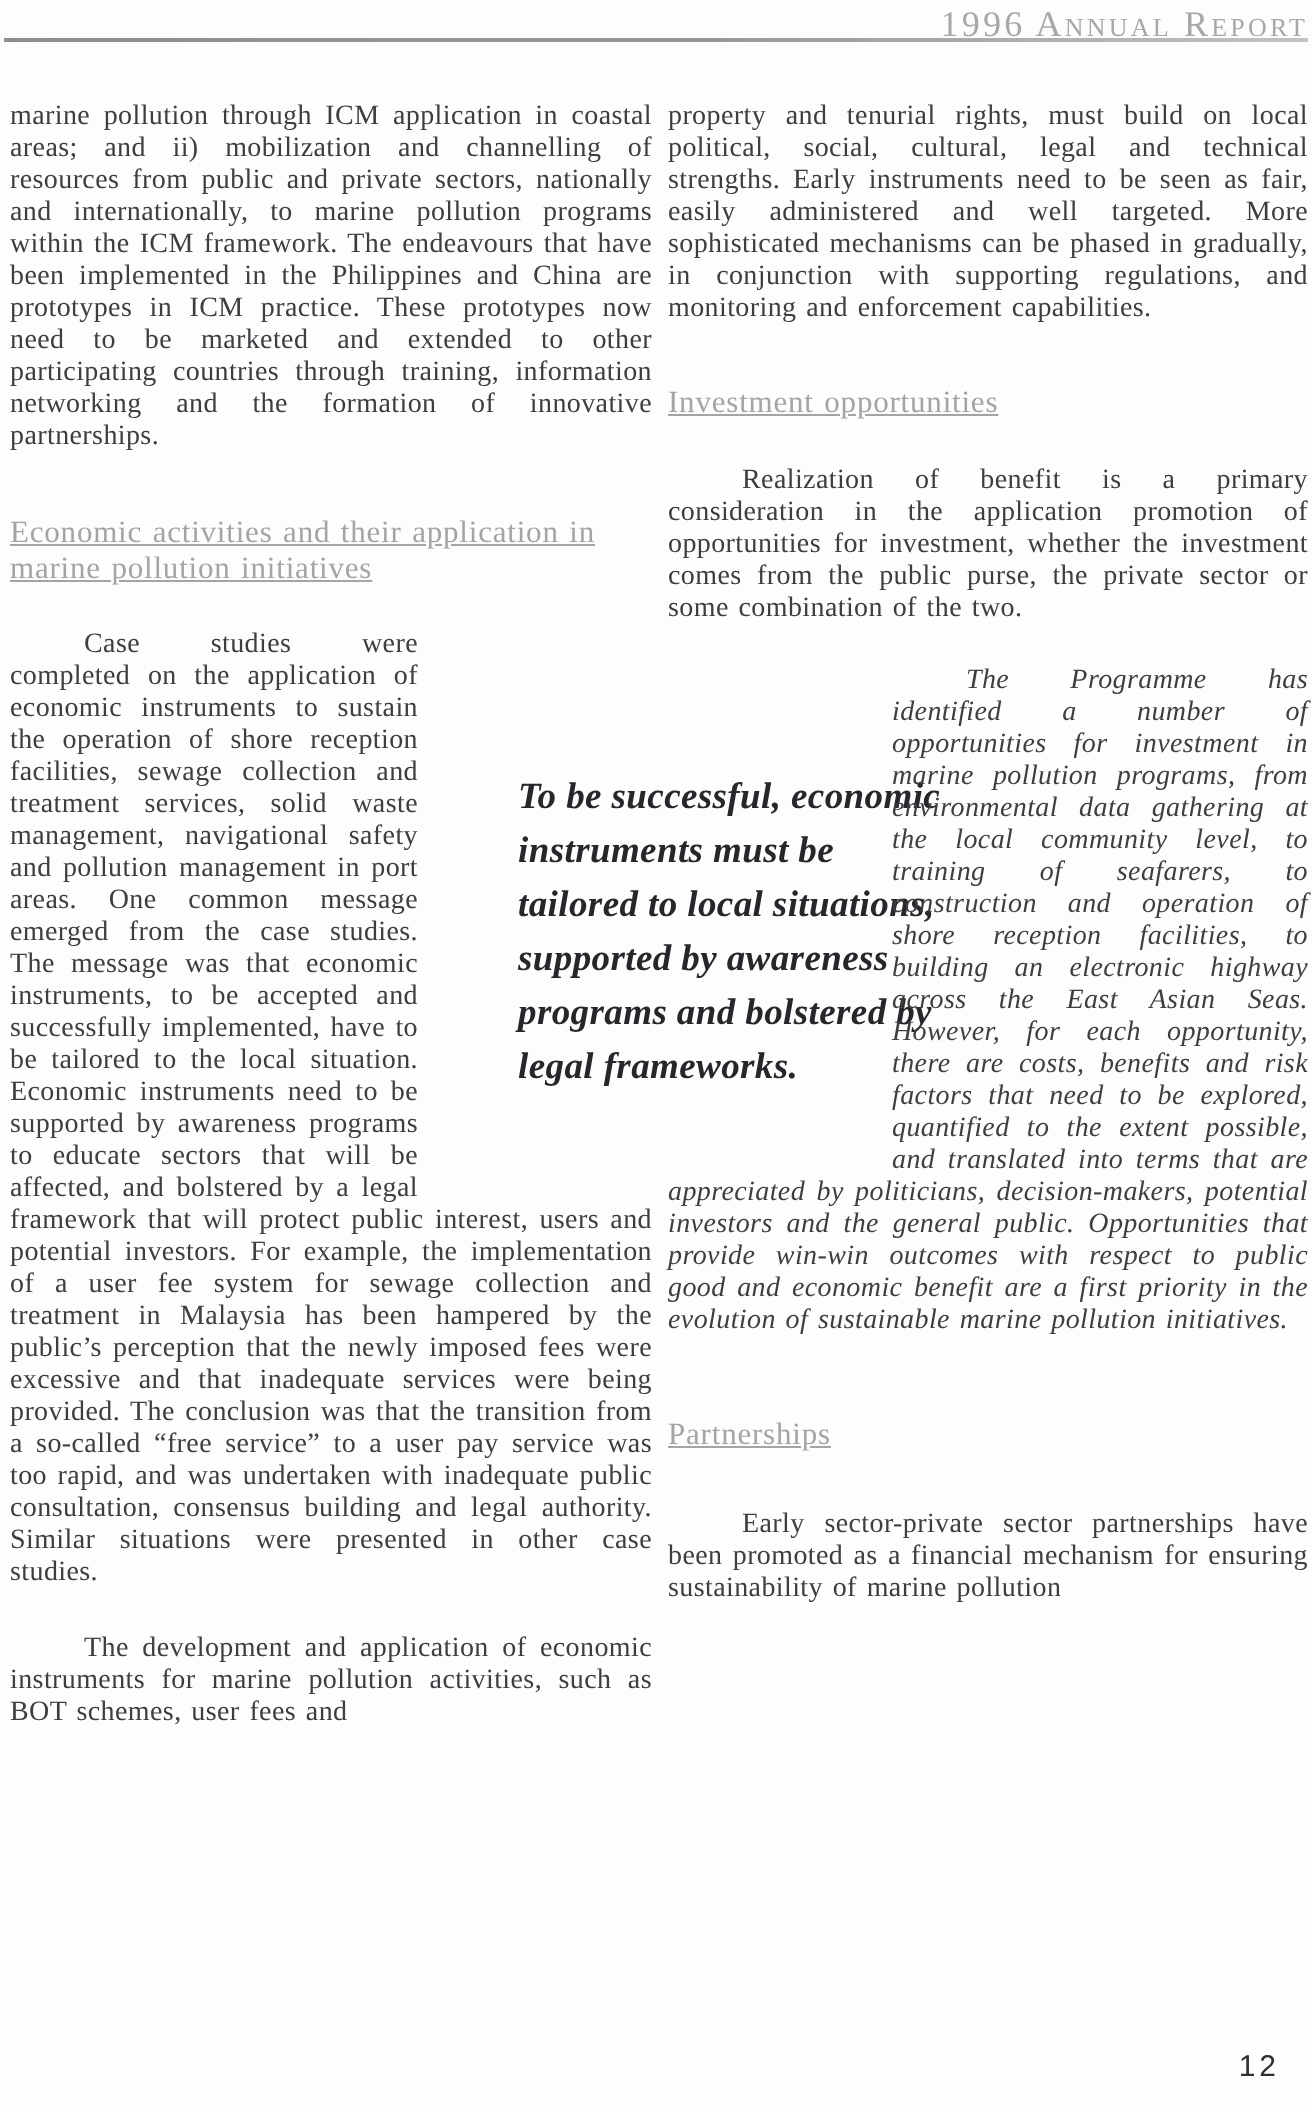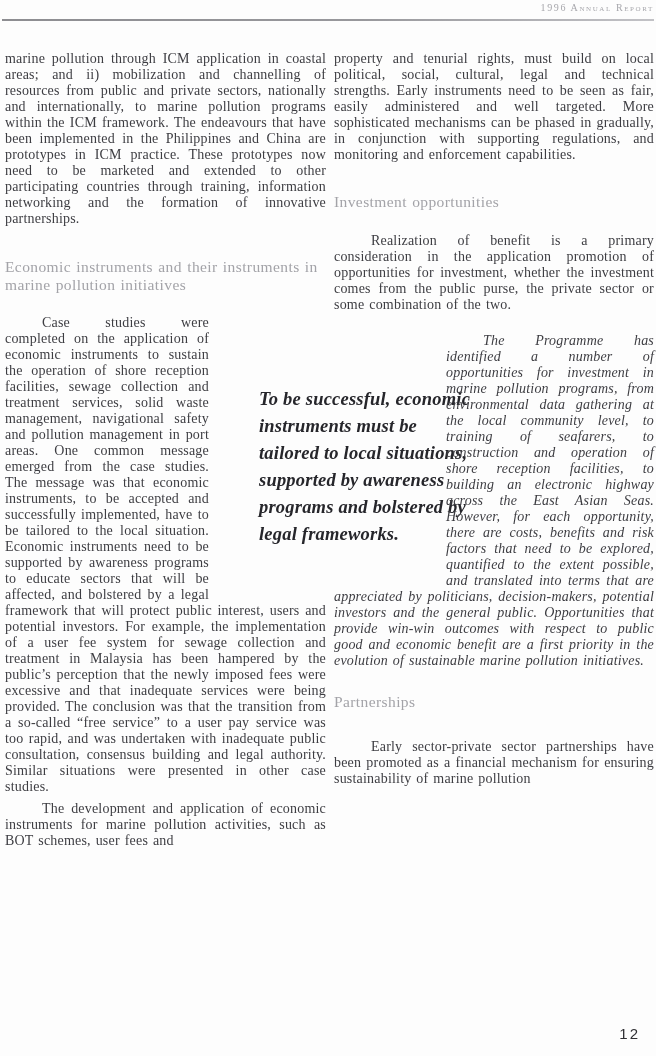--- a/index.html
+++ b/index.html
@@ -18,21 +18,21 @@
     position: absolute;
     inset: 0;
     background: #fdfdfd;
   }
   
   .header-title {
     position: absolute;
     top: 2px;
     right: 2px;
     font-variant: small-caps;
-    font-size: 10px;
+    font-size: 18px;
     letter-spacing: 1.6px;
     color: #a7a7ac;
     font-weight: 400;
   }
   .header-rule {
     position: absolute;
     top: 19px;
     left: 2px;
     width: 652px;
     height: 2px;
@@ -49,36 +49,37 @@
     text-align: justify;
     letter-spacing: 0.2px;
     word-spacing: 1.2px;
   }
   .col-left  { left: 5px; }
   .col-right { left: 334px; width: 320px; }
 
   .col p { margin: 0; }
   p.indent    { text-indent: 37px; }
   p.indent-sm { text-indent: 13px; }
-  p.para-space    { margin-top: 6px; }
+  p.para-space    { margin-top: 22px; }
   p.para-space-sm { margin-top: 20px; font-style: italic; }
 
   .heading {
     font-size: 15.5px;
     line-height: 18px;
     font-weight: 400;
     color: #a3a3a8;
     letter-spacing: 0.4px;
     text-align: left;
     word-spacing: 1px;
     margin: 0;
+    text-decoration: underline;
   }
   .heading-econ    { margin-top: 31px; margin-bottom: 21px; }
   .heading-invest  { margin-top: 30px; margin-bottom: 22px; }
-  .heading-partner { margin-top: 24px; margin-bottom: 28px; }
+  .heading-partner { margin-top: 40px; margin-bottom: 28px; }
 
   
   .pq-spacer-right { float: right; width: 117px; height: 286px; }
   .pq-spacer-left  { float: left;  width: 112px; height: 262px; }
 
   
   .pull-quote {
     position: absolute;
     left: 227px;
     top: 386px;
@@ -107,21 +108,21 @@
 <body>
 
 <div class="page">
 
   <div class="header-title">1996 Annual Report</div>
   <div class="header-rule"></div>
 
   <div class="col col-left">
     <p class="body-text">marine pollution through ICM application in coastal areas; and ii) mobilization and channelling of resources from public and private sectors, nationally and internationally, to marine pollution programs within the ICM framework. The endeavours that have been implemented in the Philippines and China are prototypes in ICM practice. These prototypes now need to be marketed and extended to other participating countries through training, information networking and the formation of innovative partnerships.</p>
 
-    <h2 class="heading heading-econ">Economic instruments and their instruments in marine pollution initiatives</h2>
+    <h2 class="heading heading-econ">Economic activities and their application in marine pollution initiatives</h2>
 
     <div class="pq-spacer-right"></div>
 
     <p class="body-text indent">Case studies were completed on the application of economic instruments to sustain the operation of shore reception facilities, sewage collection and treatment services, solid waste management, navigational safety and pollution management in port areas. One common message emerged from the case studies. The message was that economic instruments, to be accepted and successfully implemented, have to be tailored to the local situation. Economic instruments need to be supported by awareness programs to educate sectors that will be affected, and bolstered by a legal framework that will protect public interest, users and potential investors. For example, the implementation of a user fee system for sewage collection and treatment in Malaysia has been hampered by the public’s perception that the newly imposed fees were excessive and that inadequate services were being provided. The conclusion was that the transition from a so-called “free service” to a user pay service was too rapid, and was undertaken with inadequate public consultation, consensus building and legal authority. Similar situations were presented in other case studies.</p>
 
     <p class="body-text indent para-space">The development and application of economic instruments for marine pollution activities, such as BOT schemes, user fees and</p>
   </div>
 
   <div class="pull-quote">To be successful, economic instruments must be tailored to local situations, supported by awareness programs and bolstered by legal frameworks.</div>
 

